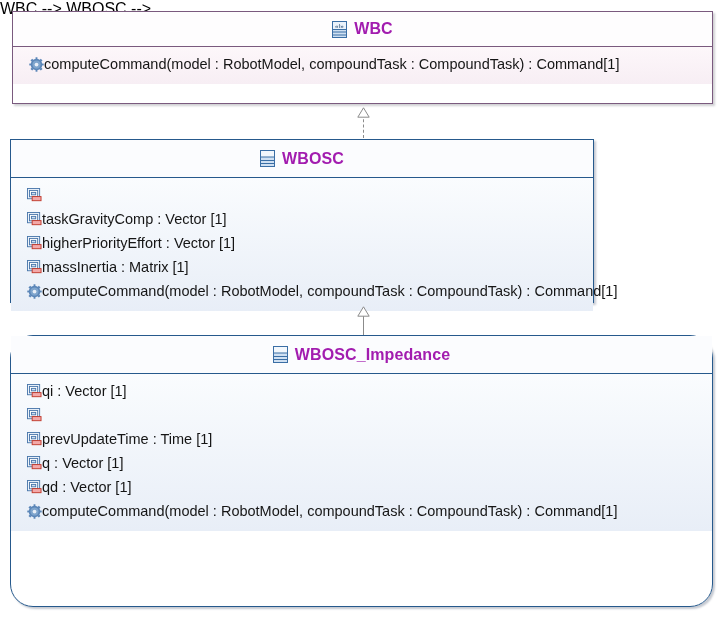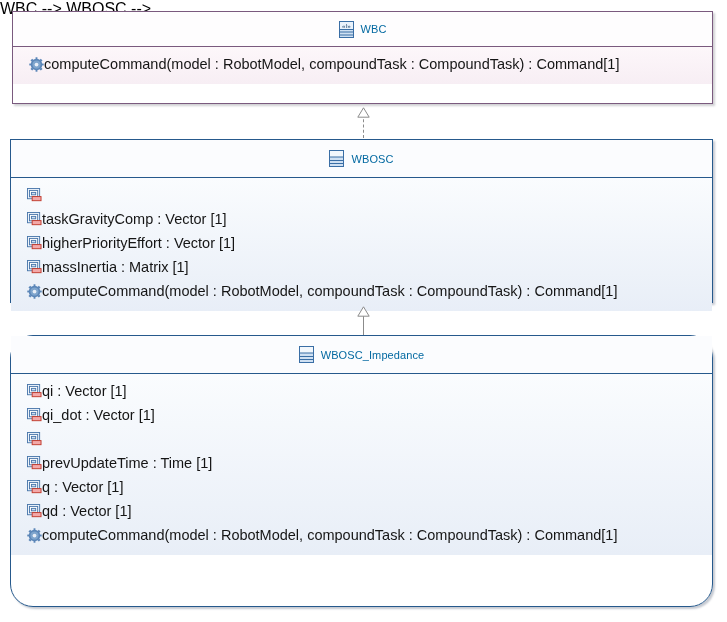--- a/index.html
+++ b/index.html
@@ -42,23 +42,23 @@
     justify-content: center;
     gap: 7px;
     border-bottom: 1px solid #7a5a7e;
     background: #fefdfe;
   }
   .cls .uml-header {
     border-bottom-color: #26598c;
     background: #fbfcfe;
   }
   .uml-title {
-    font-size: 11px;
-    font-weight: normal;
-    color: #0369a1;
+    font-size: 16px;
+    font-weight: bold;
+    color: #a21caf;
     letter-spacing: 0.1px;
     white-space: nowrap;
   }
 
   .uml-body {
     box-sizing: border-box;
     padding: 5px 0 8px 0;
     background: linear-gradient(to bottom, #fdf7fa 0%, #f7eef4 100%);
   }
   .cls .uml-body {
@@ -154,21 +154,21 @@
   <div class="connector" style="left:363px; top:104px; height:34px;">
     <div class="conn-line dashed" style="top:10px; height:24px;"></div>
     <div class="tri">
       <svg width="13" height="11" viewBox="0 0 13 11">
         <polygon points="6.5,0.8 12.2,10.2 0.8,10.2" fill="#ffffff" stroke="#8b8b8b" stroke-width="1"></polygon>
       </svg>
     </div>
   </div>
 
   
-  <div class="uml-box cls" id="box-wbosc" style="left:10px; top:139px; width:703px; height:164px;">
+  <div class="uml-box cls" id="box-wbosc" style="left:10px; top:139px; width:584px; height:164px;">
     <div class="uml-header" style="height:38px;">
       <span class="icon">
         <svg width="15" height="17" viewBox="0 0 15 17">
           <rect x="0.5" y="0.5" width="14" height="16" fill="#cfe0f2" stroke="#3a6ea5"></rect>
           <rect x="0.5" y="0.5" width="14" height="6.5" fill="#f2f7fc" stroke="#3a6ea5"></rect>
           <line x1="0.5" y1="10.5" x2="14.5" y2="10.5" stroke="#3a6ea5"></line>
           <line x1="0.5" y1="13.5" x2="14.5" y2="13.5" stroke="#3a6ea5"></line>
         </svg>
       </span>
       <span class="uml-title">WBOSC</span>
@@ -277,31 +277,20 @@
       </div>
       <div class="member">
         <span class="icon">
           <svg width="15" height="14" viewBox="0 0 16 15">
             <rect x="0.5" y="0.5" width="13" height="11" fill="#eef4fb" stroke="#4a77ab"></rect>
             <rect x="2.6" y="2.6" width="8.8" height="6.8" fill="#ffffff" stroke="#4a77ab"></rect>
             <rect x="4.7" y="4.7" width="4.6" height="2.6" fill="#cfe0f2" stroke="#4a77ab"></rect>
             <rect x="5.5" y="9.2" width="9.5" height="4.4" fill="#f3a8a8" stroke="#c0392b"></rect>
           </svg>
         </span>
-        <span class="member-label">qi_dot : Vector [1]</span>
-      </div>
-      <div class="member">
-        <span class="icon">
-          <svg width="15" height="14" viewBox="0 0 16 15">
-            <rect x="0.5" y="0.5" width="13" height="11" fill="#eef4fb" stroke="#4a77ab"></rect>
-            <rect x="2.6" y="2.6" width="8.8" height="6.8" fill="#ffffff" stroke="#4a77ab"></rect>
-            <rect x="4.7" y="4.7" width="4.6" height="2.6" fill="#cfe0f2" stroke="#4a77ab"></rect>
-            <rect x="5.5" y="9.2" width="9.5" height="4.4" fill="#f3a8a8" stroke="#c0392b"></rect>
-          </svg>
-        </span>
       </div>
       <div class="member">
         <span class="icon">
           <svg width="15" height="14" viewBox="0 0 16 15">
             <rect x="0.5" y="0.5" width="13" height="11" fill="#eef4fb" stroke="#4a77ab"></rect>
             <rect x="2.6" y="2.6" width="8.8" height="6.8" fill="#ffffff" stroke="#4a77ab"></rect>
             <rect x="4.7" y="4.7" width="4.6" height="2.6" fill="#cfe0f2" stroke="#4a77ab"></rect>
             <rect x="5.5" y="9.2" width="9.5" height="4.4" fill="#f3a8a8" stroke="#c0392b"></rect>
           </svg>
         </span>

